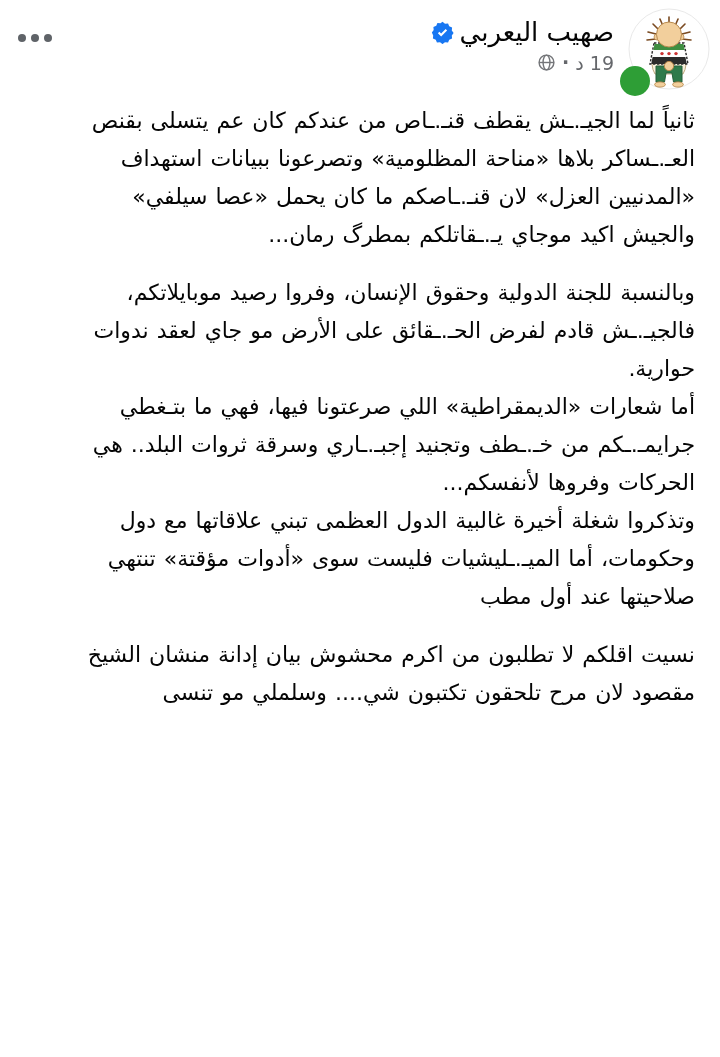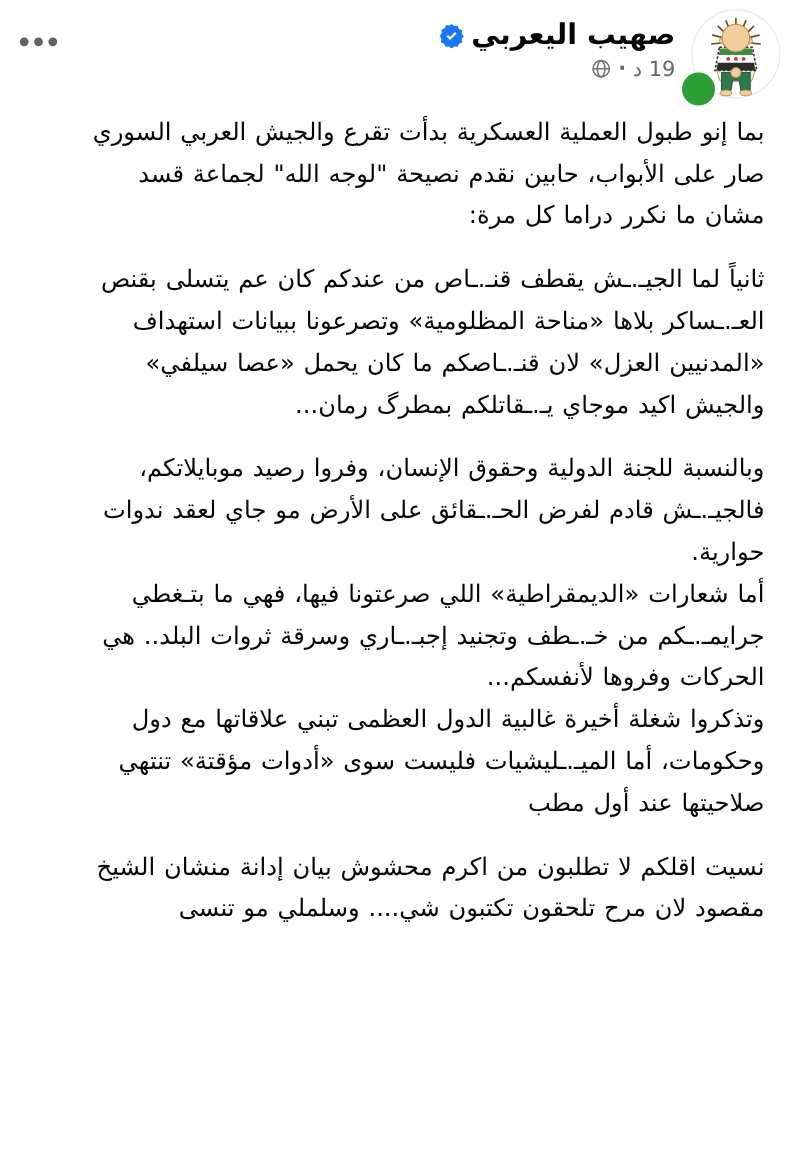--- a/index.html
+++ b/index.html
@@ -9,21 +9,21 @@
     direction:rtl;
   }
   .post{width:720px;}
   
   .header{display:flex;align-items:flex-start;padding:8px 10px 2px 16px;}
   .avatar-wrap{position:relative;width:82px;height:82px;margin-left:14px;flex:none;cursor:pointer;}
   .avatar-wrap svg{display:block;width:82px;height:82px;}
   .active-dot{position:absolute;left:-8px;bottom:-6px;width:30px;height:30px;border-radius:50%;background:#2e9e36;}
   .header-main{flex:1;padding-top:10px;min-width:0;}
   .name-row{display:flex;align-items:center;gap:6px;}
-  .author-name{font-size:26px;font-weight:bold;color:#050505;line-height:1.15;cursor:pointer;}
+  .author-name{font-size:26px;font-weight:normal;color:#050505;line-height:1.15;cursor:pointer;}
   .verified-badge{width:23px;height:23px;flex:none;}
   .meta-row{display:flex;align-items:center;gap:6px;color:#65676b;font-size:19px;margin-top:4px;}
   .meta-sep{font-weight:bold;line-height:1;}
   .globe-icon{width:19px;height:19px;flex:none;opacity:.9;}
   .more-btn{display:flex;gap:5px;padding:26px 4px 10px 2px;cursor:pointer;align-items:center;}
   .more-btn .dot{width:8px;height:8px;border-radius:50%;background:#5f6368;}
   
   .content{padding:10px 25px 0 25px;}
   .content p{
     margin:0 0 20px 0;
@@ -104,23 +104,20 @@
 
     <div class="more-btn" title="">
       <span class="dot"></span>
       <span class="dot"></span>
       <span class="dot"></span>
     </div>
 
   </div>
 
   <div class="content">
-    <p>بما إنو طبول العملية العسكرية بدأت تقرع والجيش العربي السوري
-صار على الأبواب، حابين نقدم نصيحة "لوجه الله" لجماعة قسد
-مشان ما نكرر دراما كل مرة:</p>
     <p>ثانياً لما الجيـ.ـش يقطف قنـ.ـاص من عندكم كان عم يتسلى بقنص
 العـ.ـساكر بلاها «مناحة المظلومية» وتصرعونا ببيانات استهداف
 «المدنيين العزل» لان قنـ.ـاصكم ما كان يحمل «عصا سيلفي»
 والجيش اكيد موجاي يـ.ـقاتلكم بمطرگ رمان...</p>
     <p>وبالنسبة للجنة الدولية وحقوق الإنسان، وفروا رصيد موبايلاتكم،
 فالجيـ.ـش قادم لفرض الحـ.ـقائق على الأرض مو جاي لعقد ندوات
 حوارية.
 أما شعارات «الديمقراطية» اللي صرعتونا فيها، فهي ما بتـغطي
 جرايمـ.ـكم من خـ.ـطف وتجنيد إجبـ.ـاري وسرقة ثروات البلد.. هي
 الحركات وفروها لأنفسكم...

